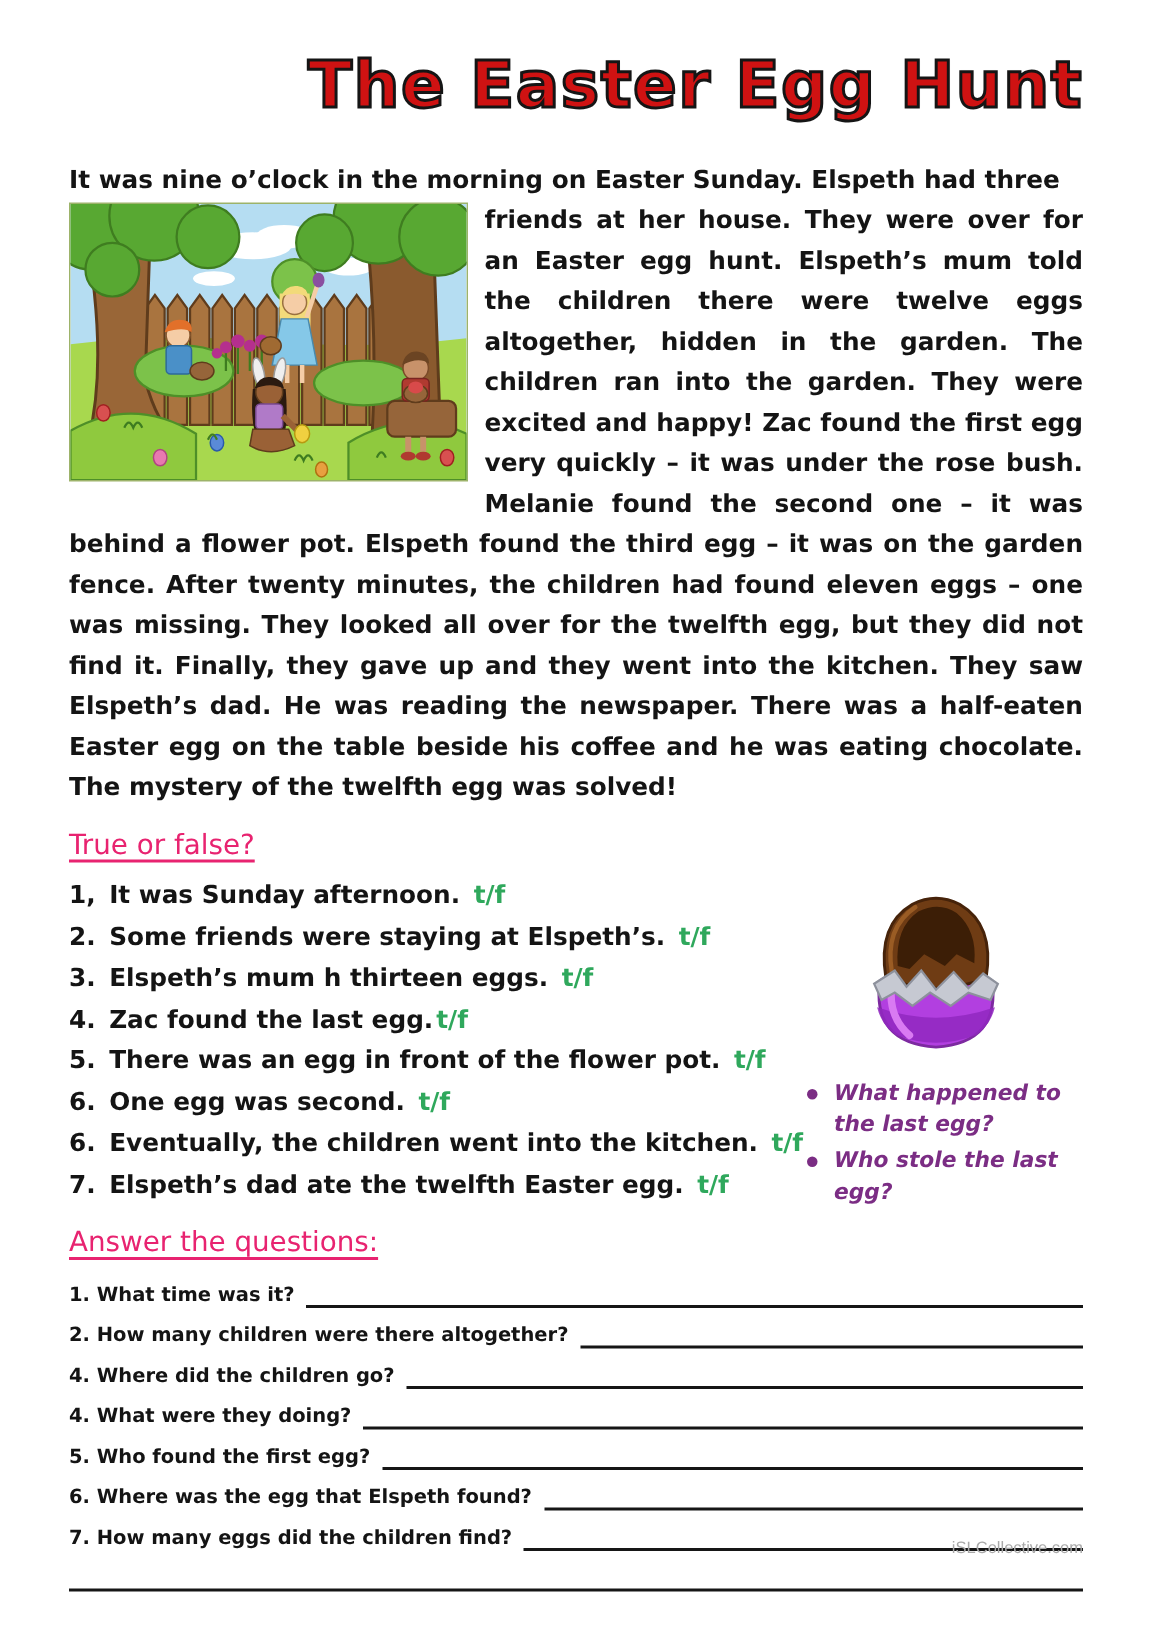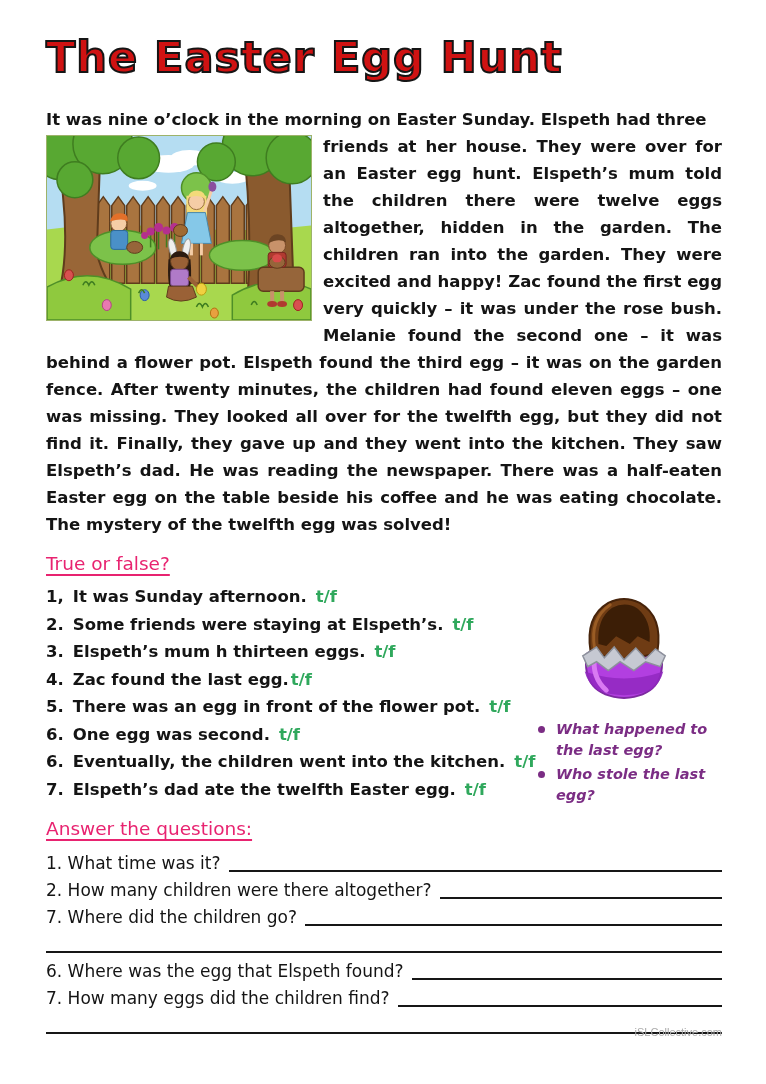--- a/index.html
+++ b/index.html
@@ -1,21 +1,21 @@
 <!DOCTYPE html>
 <html style="--title-red: #cf1212; --heading-pink: #e82370; --tf-green: #2fa85c; --side-purple: #7b2d84; --watermark-gray: #a9a9a9;"><head>
 <meta charset="utf-8">
 <style>
   html,body{margin:0;padding:0;background:#ffffff;}
   body{width:766px;height:1084px;overflow:hidden;
        font-family:"DejaVu Sans",sans-serif;color:#141414;}
   .page{padding:30px 44px 0 46px;position:relative;height:1054px;box-sizing:border-box;}
 
   
-  .title{margin:2px 0 0 0;text-align:left;font-size:43px;font-weight:800;
+  .title{margin:2px 0 0 0;text-align:right;font-size:43px;font-weight:800;
          letter-spacing:1px;color:var(--title-red,#cf1212);
          -webkit-text-stroke:2px #151515;text-shadow:0 0 1px #000;}
 
   
   .story{margin:24px 0 0 0;font-size:16.5px;font-weight:700;line-height:27px;
          text-align:justify;}
   .pic-wrap{float:left;width:266px;height:186px;margin:2px 11px 4px 0;
             border:1px solid #9db36a;box-sizing:border-box;display:block;}
   .pic-wrap svg{display:block;width:100%;height:100%;}
 
@@ -36,21 +36,21 @@
   .egg-wrap{display:block;width:118px;margin:0 auto;}
   .egg-wrap svg{display:block;width:118px;height:110px;}
   .side-list{margin:16px 0 0 0;padding:0 0 0 6px;list-style:none;}
   .side-list li{position:relative;padding-left:24px;font-size:14.5px;font-weight:700;
                 line-height:21px;color:var(--side-purple,#7b2d84);margin-bottom:3px;}
   .side-list li::before{content:"";position:absolute;left:6px;top:7px;width:7px;height:7px;
                 border-radius:50%;background:var(--side-purple,#7b2d84);}
 
   
   .q-list{margin-top:10px;}
-  .q-row{display:flex;align-items:flex-end;font-size:17px;font-weight:400;
+  .q-row{display:flex;align-items:flex-end;font-size:13px;font-weight:700;
          height:27px;line-height:25px;}
   .q-text{white-space:nowrap;padding-right:8px;}
   .q-blank{flex:1 1 auto;border-bottom:2px solid #161616;margin-bottom:4px;height:18px;}
 
   
   .watermark{position:absolute;right:44px;bottom:16px;
              font-family:"Liberation Sans",sans-serif;font-size:11px;font-weight:400;
              color:var(--watermark-gray,#a9a9a9);}
 </style>
 </head>
@@ -206,24 +206,29 @@
   <div class="q-list">
     <div class="q-row">
         <span class="q-text">1. What time was it?</span>
         <span class="q-blank"></span>
       </div>
     <div class="q-row">
         <span class="q-text">2. How many children were there altogether?</span>
         <span class="q-blank"></span>
       </div>
     <div class="q-row">
-        <span class="q-text">7. Where did the children go?</span>
-        <span class="q-blank"></span>
-      </div>
-    <div class="q-row">
+        <span class="q-text">4. Where did the children go?</span>
+        <span class="q-blank"></span>
+      </div>
+    <div class="q-row">
+        <span class="q-text">4. What were they doing?</span>
+        <span class="q-blank"></span>
+      </div>
+    <div class="q-row">
+        <span class="q-text">5. Who found the first egg?</span>
         <span class="q-blank"></span>
       </div>
     <div class="q-row">
         <span class="q-text">6. Where was the egg that Elspeth found?</span>
         <span class="q-blank"></span>
       </div>
     <div class="q-row">
         <span class="q-text">7. How many eggs did the children find?</span>
         <span class="q-blank"></span>
       </div>

